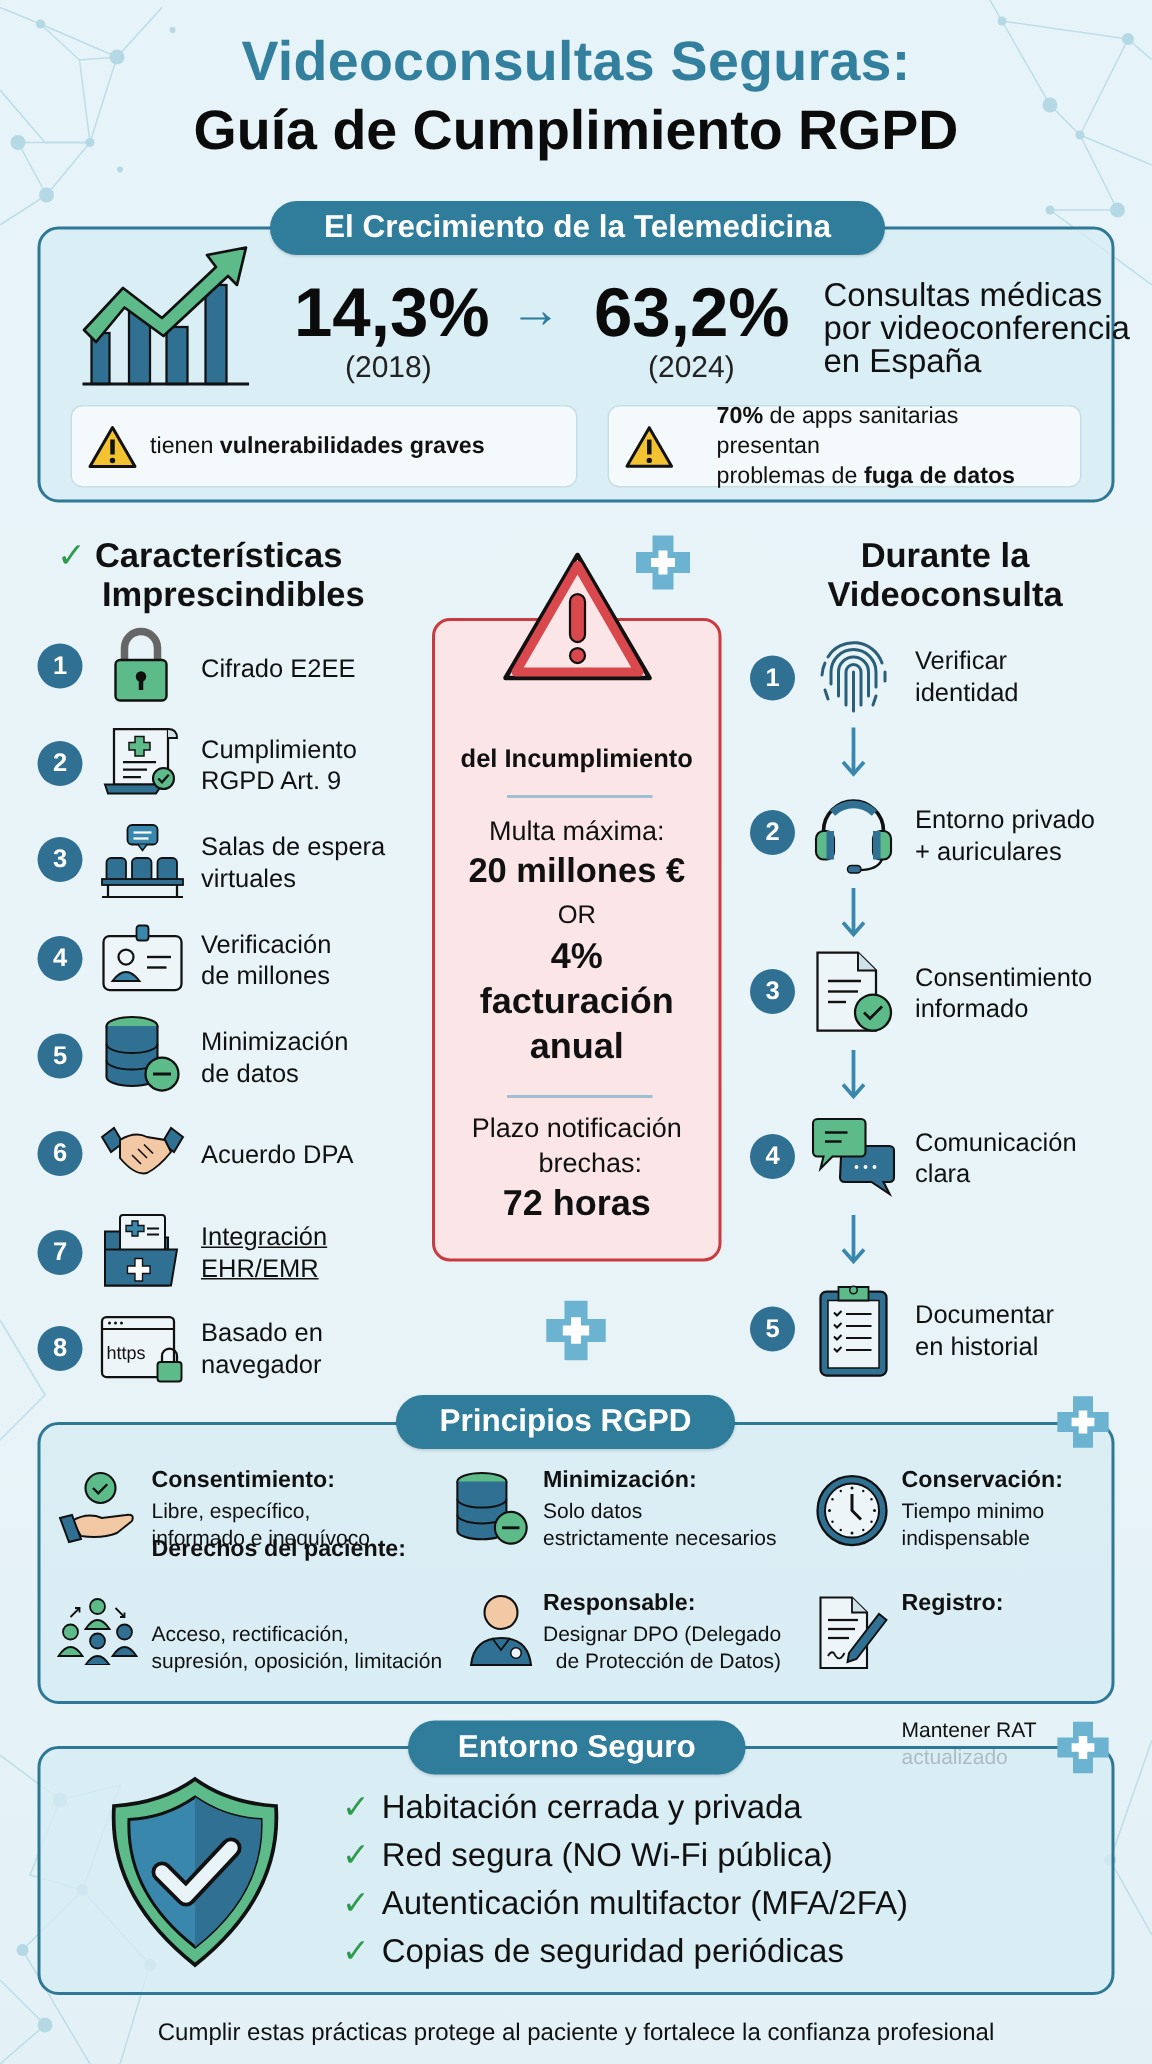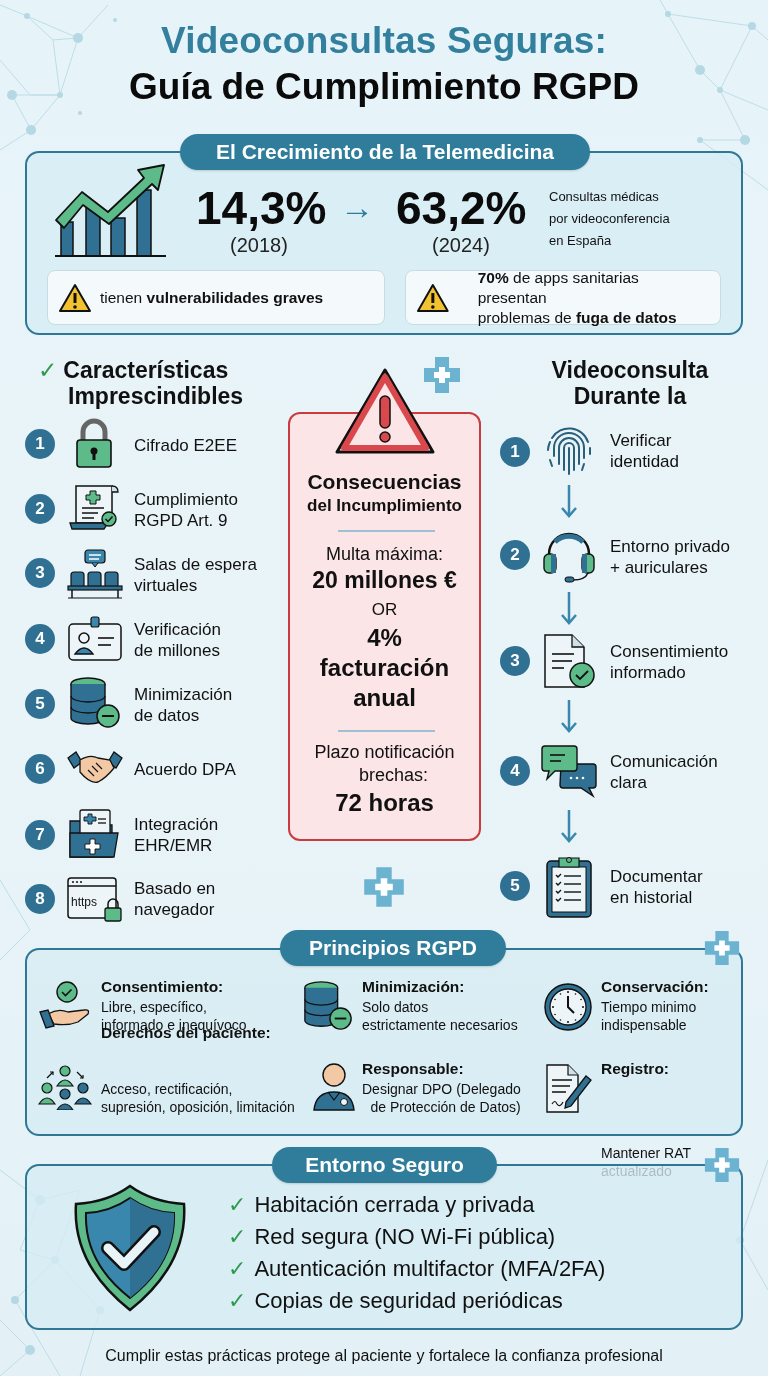--- a/index.html
+++ b/index.html
@@ -24,21 +24,21 @@
     position: absolute; background: #2f7c9b; color: #fff; font-weight: 700;
     border-radius: 20px; text-align: center; white-space: nowrap;
     box-shadow: 0 1px 2px rgba(0,0,0,0.15);
   }
   .plus-badge { position: absolute; }
 
   
   .stat-big { position: absolute; font-weight: 700; font-size: 46px; line-height: 50px; color: #0b0b0b; }
   .stat-year { position: absolute; font-size: 20px; color: #222; }
   .stat-arrow { position: absolute; font-size: 34px; color: #2f7c9b; }
-  .stat-desc { position: absolute; font-size: 13px; line-height: 22px; color: #111; }
+  .stat-desc { position: absolute; font-size: 22px; line-height: 22px; color: #111; }
   .warn-card {
     position: absolute; background: #f4f9fb; border: 1px solid #c7dde6; border-radius: 8px;
     display: flex; align-items: center; padding: 0 10px; gap: 8px;
   }
   .warn-card .txt { font-size: 15.5px; line-height: 20px; color: #111; }
   .warn-card b { font-weight: 700; }
 
   
   .col-head { position: absolute; font-weight: 700; font-size: 23px; line-height: 26px; color: #111; }
   .num {
@@ -259,21 +259,21 @@
 <div class="num" style="left:25px; top:820px;">7</div>
 <svg class="item-icon" style="left:68px; top:807px;" width="54" height="54" viewBox="0 0 54 54">
     <path d="M2,14 H18 L22,18 H44 V50 H2 Z" fill="#2f7093" stroke="#111" stroke-width="1.3"></path>
     <rect x="12" y="3" width="30" height="28" rx="2" fill="#eef5f8" stroke="#111" stroke-width="1.3"></rect>
     <path d="M16,10 h4 v-3 h4 v3 h4 v4 h-4 v3 h-4 v-3 h-4 z" fill="#3a87ad" stroke="#111" stroke-width="0.9"></path>
     <line x1="30" y1="12" x2="38" y2="12" stroke="#111" stroke-width="1.3"></line>
     <line x1="30" y1="16" x2="38" y2="16" stroke="#111" stroke-width="1.3"></line>
     <path d="M2,26 H50 L46,50 H2 Z" fill="#2f7093" stroke="#111" stroke-width="1.3"></path>
     <path d="M22,32 h5 v5 h5 v5 h-5 v5 h-5 v-5 h-5 v-5 h5 z" fill="#fff" stroke="#111" stroke-width="0.9"></path>
   </svg>
-<div class="item-label" style="left:134px; top:814px;">
+<div class="item-label" style="left:134px; top:814px;text-decoration:underline;">
     <div>Integración</div>
     <div>EHR/EMR</div>
   </div>
 
 <div class="num" style="left:25px; top:884px;">8</div>
 <svg class="item-icon" style="left:66px; top:876px;" width="58" height="48" viewBox="0 0 58 48">
     <rect x="2" y="2" width="48" height="40" rx="3" fill="#eef5f8" stroke="#111" stroke-width="1.5"></rect>
     <line x1="2" y1="10" x2="50" y2="10" stroke="#111" stroke-width="1.3"></line>
     <circle cx="7" cy="6" r="1" fill="#111"></circle>
     <circle cx="11" cy="6" r="1" fill="#111"></circle>
@@ -290,21 +290,20 @@
 <svg class="plus-badge" style="left:422px; top:355px;" width="40" height="40" viewBox="0 0 40 40">
     <path d="M13,2 h14 v11 h11 v14 h-11 v11 h-14 v-11 h-11 v-14 h11 z" fill="#6cb3d2" rx="3"></path>
     <path d="M17,12 h6 v5 h5 v6 h-5 v5 h-6 v-5 h-5 v-6 h5 z" fill="#fff"></path>
   </svg>
 <svg class="plus-badge" style="left:362px; top:865px;" width="44" height="44" viewBox="0 0 40 40">
     <path d="M13,2 h14 v11 h11 v14 h-11 v11 h-14 v-11 h-11 v-14 h11 z" fill="#6cb3d2"></path>
     <path d="M17,12 h6 v5 h5 v6 h-5 v5 h-6 v-5 h-5 v-6 h5 z" fill="#fff"></path>
   </svg>
 
 <div class="cons-box">
-  <div class="cons-title" style="top:56px; font-size:21px;">Consecuencias</div>
   <div class="cons-title" style="top:82px; font-size:17px;">del Incumplimiento</div>
   <div class="cons-sep" style="top:116px;"></div>
   <div class="cons-text" style="top:130px; font-size:18px;">Multa máxima:</div>
   <div class="cons-text" style="top:153px; font-size:23px; font-weight:700;">20 millones €</div>
   <div class="cons-text" style="top:186px; font-size:17px;">OR</div>
   <div class="cons-text" style="top:210px; font-size:24px; font-weight:700;">4%</div>
   <div class="cons-text" style="top:270px; font-size:24px; font-weight:700;">anual</div>
   <div class="cons-text" style="top:240px; font-size:24px; font-weight:700;">facturación</div>
   <div class="cons-sep" style="top:316px;"></div>
   <div class="cons-text" style="top:328px; font-size:18px;">Plazo notificación</div>
@@ -312,22 +311,22 @@
   <div class="cons-text" style="top:375px; font-size:24px; font-weight:700;">72 horas</div>
 </div>
 <svg class="item-icon" style="left:333px; top:366px;" width="104" height="92" viewBox="0 0 104 92">
     <path d="M52,4 L100,86 L4,86 Z" fill="#fbe5e6" stroke="#111" stroke-width="3" stroke-linejoin="round"></path>
     <path d="M52,11 L93,82 L11,82 Z" fill="none" stroke="#d9484c" stroke-width="6" stroke-linejoin="round"></path>
     <rect x="47" y="30" width="10" height="32" rx="5" fill="#d9484c" stroke="#111" stroke-width="1.5"></rect>
     <circle cx="52" cy="71" r="5" fill="#d9484c" stroke="#111" stroke-width="1.5"></circle>
   </svg>
 
 <div class="col-head" style="left:520px; top:357px; width:220px; text-align:center;">
+  <div>Durante la</div>
   <div>Videoconsulta</div>
-  <div>Durante la</div>
 </div>
 
 <div class="num" style="left:500px; top:437px;">1</div>
 <svg class="item-icon" style="left:544px; top:424px;" width="50" height="52" viewBox="0 0 50 52">
     <g fill="none" stroke="#2a5f7a" stroke-width="2" stroke-linecap="round">
       <path d="M8,14 A20,20 0 0 1 44,18"></path>
       <path d="M4,26 A21,21 0 0 1 6,18"></path>
       <path d="M46,24 V30"></path>
       <path d="M10,32 V24 A15,15 0 0 1 40,24 V34"></path>
       <path d="M15,40 V24 A10,10 0 0 1 35,24 V40"></path>
@@ -424,21 +423,21 @@
       <path d="M11,44 l2,2 l3,-3"></path>
       <line x1="19" y1="45" x2="36" y2="45"></line>
     </g>
   </svg>
 <div class="item-label" style="left:610px; top:866px;">
     <div>Documentar</div>
     <div>en historial</div>
   </div>
 
 <div class="panel" style="left:25px; top:948px; width:718px; height:188px;"></div>
-<div class="pill" style="left:280px; top:930px; width:226px; height:36px; line-height:36px; font-size:21px;">Principios RGPD</div>
+<div class="pill" style="left:264px; top:930px; width:226px; height:36px; line-height:36px; font-size:21px;">Principios RGPD</div>
 <svg class="plus-badge" style="left:703px; top:929px;" width="38" height="38" viewBox="0 0 40 40">
     <path d="M13,2 h14 v11 h11 v14 h-11 v11 h-14 v-11 h-11 v-14 h11 z" fill="#6cb3d2"></path>
     <path d="M17,12 h6 v5 h5 v6 h-5 v5 h-6 v-5 h-5 v-6 h5 z" fill="#fff"></path>
   </svg>
 
 <svg class="pr-icon" style="left:38px; top:980px;" width="56" height="52" viewBox="0 0 56 52">
     <circle cx="29" cy="12" r="10" fill="#5dbb8a" stroke="#111" stroke-width="1.4"></circle>
     <path d="M24,12 l3.5,3.5 l6,-6" fill="none" stroke="#111" stroke-width="1.6"></path>
     <path d="M10,34 Q20,28 30,32 L46,30 Q52,29 50,34 L40,42 Q30,46 16,44 Z" fill="#f3c9a5" stroke="#111" stroke-width="1.3"></path>
     <path d="M2,32 L10,30 L16,46 L8,48 Z" fill="#2f7093" stroke="#111" stroke-width="1.3"></path>

